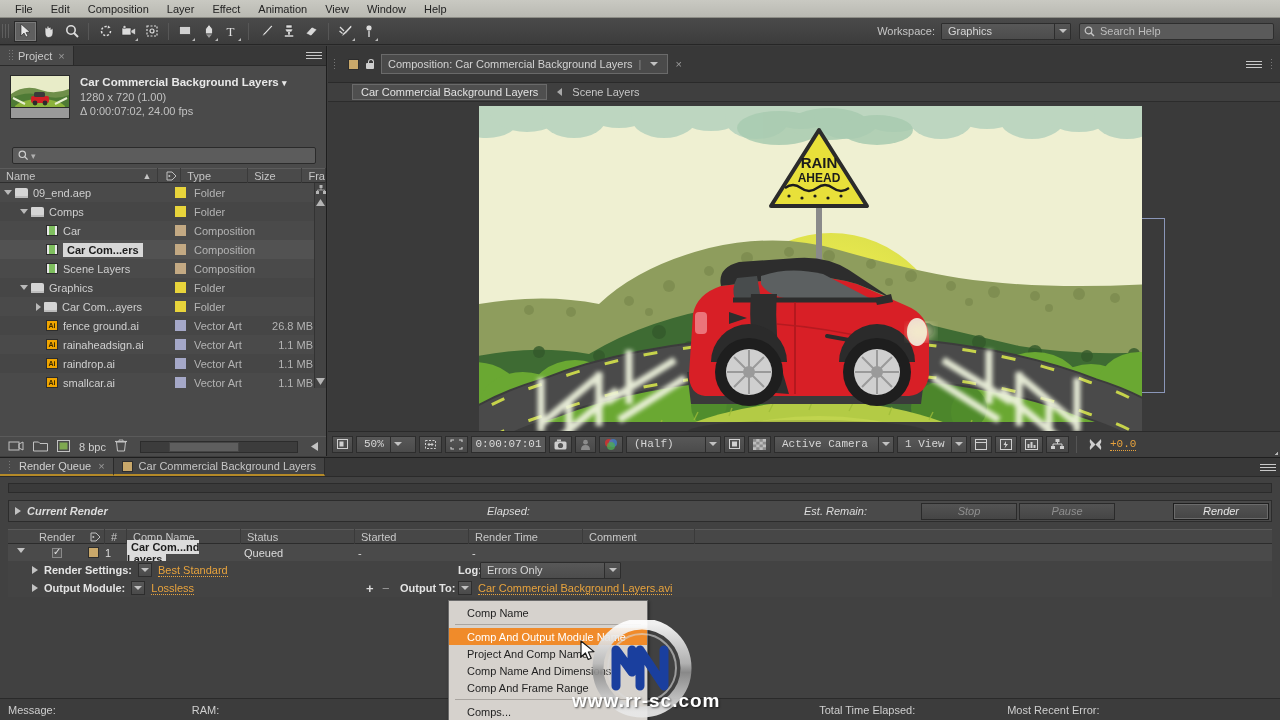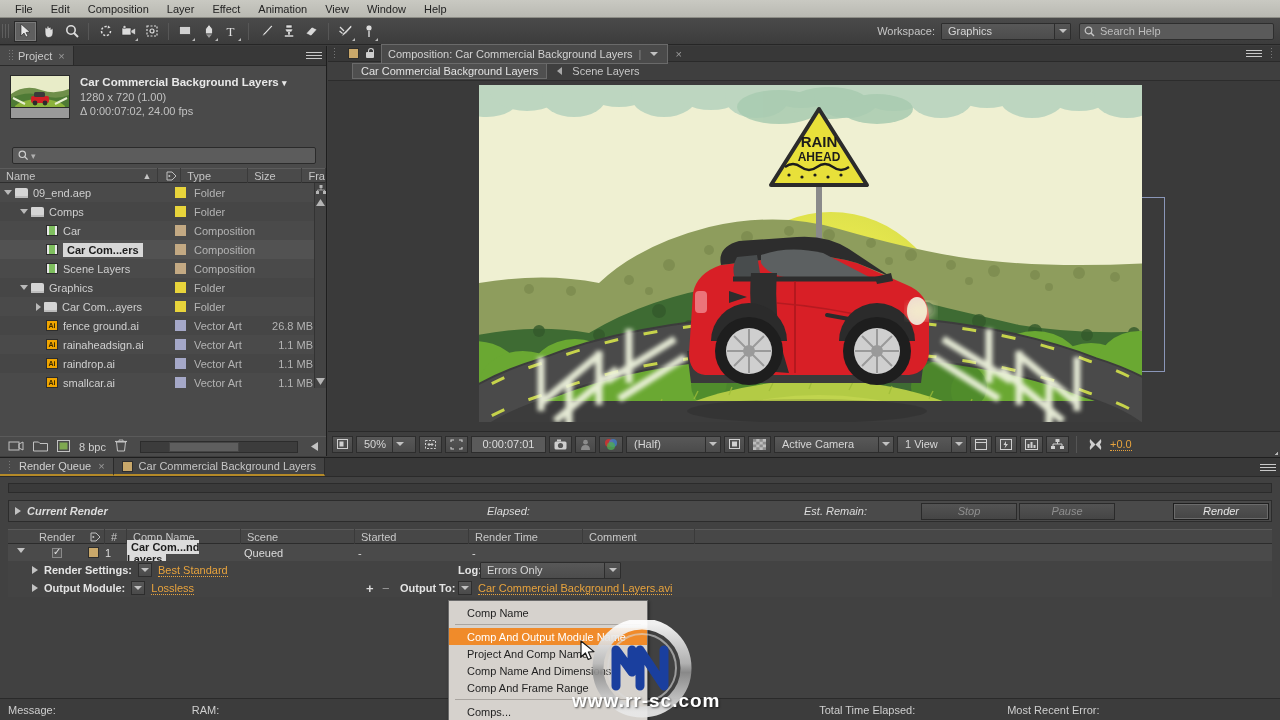--- a/index.html
+++ b/index.html
@@ -135,39 +135,39 @@
   .sc-btn { height:13px; display:flex;align-items:center;justify-content:center;}
   .proj-foot {
     position:absolute; bottom:0; left:0; right:0; height:20px; background:#4a4a4a;
     border-top:1px solid #5a5a5a; display:flex; align-items:center; padding-left:8px; gap:9px;
   }
   .hscroll { flex:1; height:12px; margin:0 4px; background:#3c3c3c; border:1px solid #2c2c2c; position:relative;}
   .hscroll .thumbh { position:absolute; left:28px; top:0; bottom:0; width:70px; background:#5e5e5e; border:1px solid #454545;}
 
   
   .comp-panel { position:absolute; left:328px; top:46px; width:952px; height:410px; background:#3a3a3a; }
-  .comp-tabrow { height:16px; background:#383838; display:flex; align-items:center; border-bottom:1px solid #2a2a2a;}
+  .comp-tabrow { height:37px; background:#383838; display:flex; align-items:center; border-bottom:1px solid #2a2a2a;}
   .comp-tab {
     display:flex; align-items:center; background:#4a4a4a; height:20px; padding:0 6px;
     font-size:11px; color:#d2d2d2; border-right:1px solid #2a2a2a;
   }
   .lockic { width:10px;height:11px;margin-right:6px; position:relative;}
   .lockic:before{content:"";position:absolute;left:1px;top:4px;width:8px;height:6px;background:#cfcfcf;border-radius:1px;}
   .lockic:after{content:"";position:absolute;left:3px;top:0;width:4px;height:5px;border:1.5px solid #cfcfcf;border-bottom:none;border-radius:3px 3px 0 0;}
   .goldsq { width:11px;height:11px;background:#c9a86a;margin-right:6px; border:1px solid #2d2d2d;}
   .comp-breadcrumb { height:19px; background:#3f3f3f; display:flex; align-items:center; padding-left:24px; gap:10px; border-bottom:1px solid #2c2c2c;}
   .crumb-active { background:#4f4f4f; border:1px solid #6a6a6a; padding:1px 8px; color:#e2e2e2; font-size:11px;}
   .crumb { color:#c6c6c6; font-size:11px;}
   .left-tri { width:0;height:0;border-top:4px solid transparent;border-bottom:4px solid transparent;border-right:5px solid #a8a8a8;}
 
   .canvas-wrap { position:relative; width:952px; height:343px; background:#3a3a3a; overflow:hidden;}
   .canvas { position:absolute; left:151px; top:4px; width:663px; height:337px; overflow:hidden; background:#eff0d2;}
 
   .comp-toolbar { position:absolute; left:0; bottom:0; width:952px; height:25px; background:#3e3e3e;
-    border-top:1px solid #2a2a2a; display:flex; align-items:center; padding-left:4px; gap:3px;}
+    border-top:1px solid #2a2a2a; display:flex; align-items:center; padding-left:4px; gap:3px;font-family:Liberation Mono, monospace;}
   .ctbtn { height:17px; min-width:17px; background:linear-gradient(#555,#484848); border:1px solid #2d2d2d;
            display:flex; align-items:center; justify-content:center; color:#d2d2d2; font-size:11px; padding:0 4px;}
   .ctfield { height:17px; background:#5a5a5a; border:1px solid #2d2d2d; display:flex;align-items:center;
              padding:0 6px; color:#dcdcdc; font-size:11px;}
   .ctdrop { height:17px; background:linear-gradient(#585858,#4b4b4b); border:1px solid #2d2d2d;
             display:flex; align-items:center; color:#d6d6d6; font-size:11px; padding-left:7px;}
   .ctdrop .arrowbox { width:15px;height:15px;margin-left:6px;border-left:1px solid #2d2d2d;
             display:flex;align-items:center;justify-content:center;}
   .csep { width:1px;height:17px;background:#2c2c2c;border-right:1px solid #555; margin:0 4px;}
 
@@ -1015,21 +1015,21 @@
         <div style="width:25px;border-right:none"></div>
         <div style="width:48px;border-right:none">Render</div>
         <div style="width:24px;justify-content:center">
           <svg width="11" height="10" viewBox="0 0 11 10">
               <path d="M1 1 L6 1 L10 5 L6 9 L1 9 Z" fill="none" stroke="#c0c0c0" stroke-width="1"></path>
               <circle cx="3.3" cy="5" r="1" fill="#c0c0c0"></circle>
             </svg>
         </div>
         <div style="width:22px">#</div>
         <div style="width:114px">Comp Name</div>
-        <div style="width:114px">Scene</div>
+        <div style="width:114px">Status</div>
         <div style="width:114px">Started</div>
         <div style="width:114px">Render Time</div>
         <div style="width:112px">Comment</div>
         <div style="flex:1;border-right:none"></div>
       </div>
 
       <div class="rq-row">
         <div style="width:25px;display:flex;justify-content:center">
           <span class="cr-tri" style="border-left:4px solid transparent;border-right:4px solid transparent;border-top:5px solid #c2c2c2;border-left-width:4px;width:0;height:0;margin:0"></span>
         </div>

